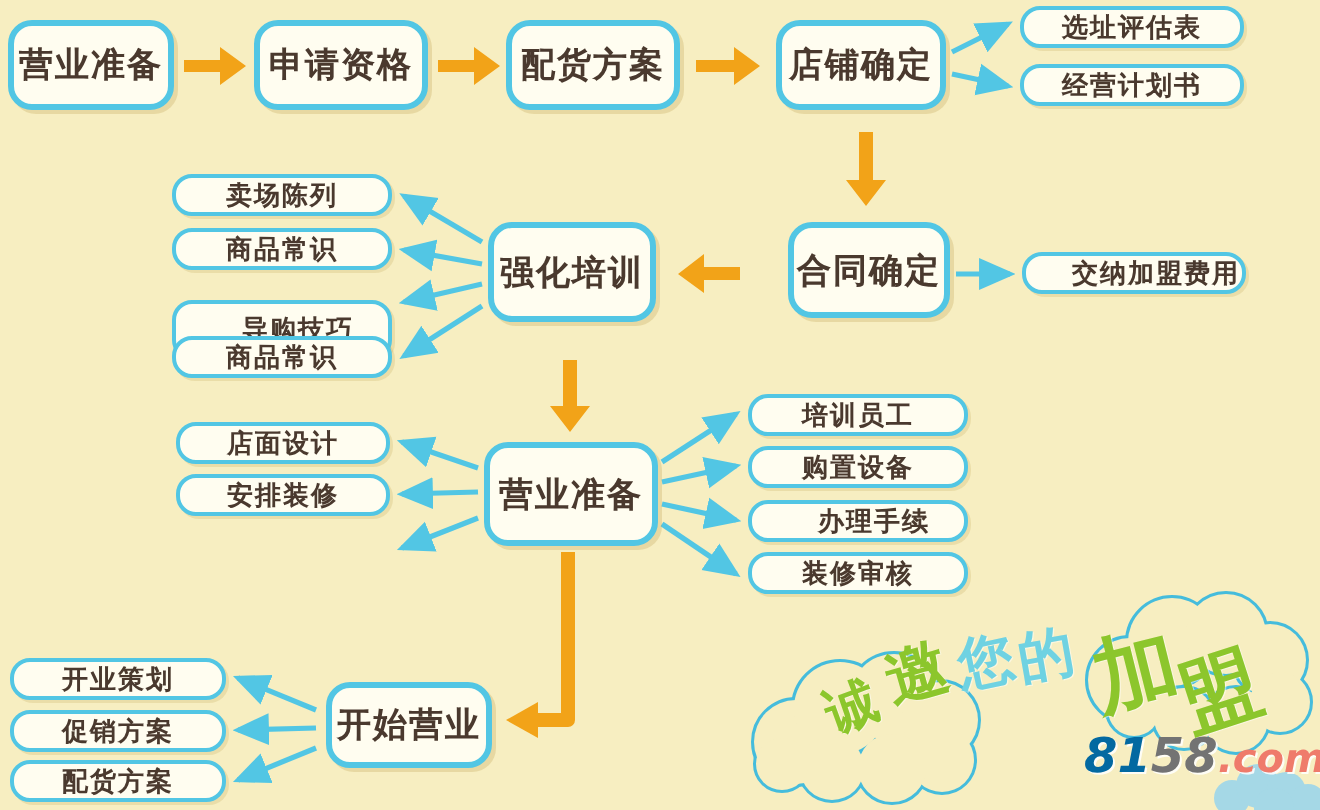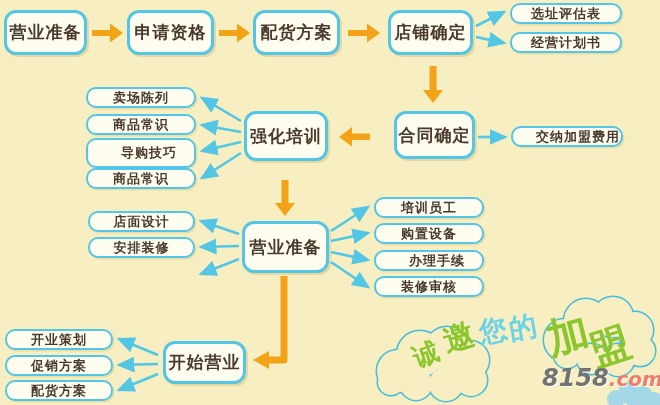--- a/index.html
+++ b/index.html
@@ -28,21 +28,21 @@
     text-shadow:0.5px 0.5px 0 rgba(255,255,255,0.5);
   }
   .slogan-green{color:#8CC62C;}
   .slogan-cyan{color:#6FD2E2;}
   .logo{
     position:absolute;z-index:4;left:542px;top:364px;
     font-weight:bold;font-style:italic;font-size:24px;letter-spacing:0px;
     text-shadow:1px 1px 0 rgba(255,255,255,0.85);
     white-space:nowrap;
   }
-  .logo .lg1{color:#737373;}
+  .logo .lg1{color:#0369a1;}
   .logo .lg2{color:#737373;}
   .logo .lg3{color:#EF7B6B;font-size:20px;}
 </style>
 </head>
 <body>
 
 <div class="canvas">
 
   <svg class="layer arrows-svg" width="660" height="405" viewBox="0 0 660 405" xmlns="http://www.w3.org/2000/svg">
     <defs>
@@ -172,21 +172,21 @@
   <div class="box box-small" style="left:511px;top:126px;width:112px;height:21px;padding-left:22px;">
     <span>交纳加盟费用</span>
   </div>
 
   <div class="box box-small" style="left:86px;top:87px;width:110px;height:21px;">
     <span>卖场陈列</span>
   </div>
   <div class="box box-small" style="left:86px;top:114px;width:110px;height:21px;">
     <span>商品常识</span>
   </div>
-  <div class="box box-small" style="left:86px;top:138px;width:110px;height:30px;padding-left:16px;">
+  <div class="box box-small" style="left:86px;top:150px;width:110px;height:30px;padding-left:16px;">
     <span>导购技巧</span>
   </div>
   <div class="box box-small" style="left:86px;top:168px;width:110px;height:21px;">
     <span>商品常识</span>
   </div>
 
   <div class="box box-small" style="left:88px;top:211px;width:107px;height:21px;">
     <span>店面设计</span>
   </div>
   <div class="box box-small" style="left:88px;top:237px;width:107px;height:21px;">

